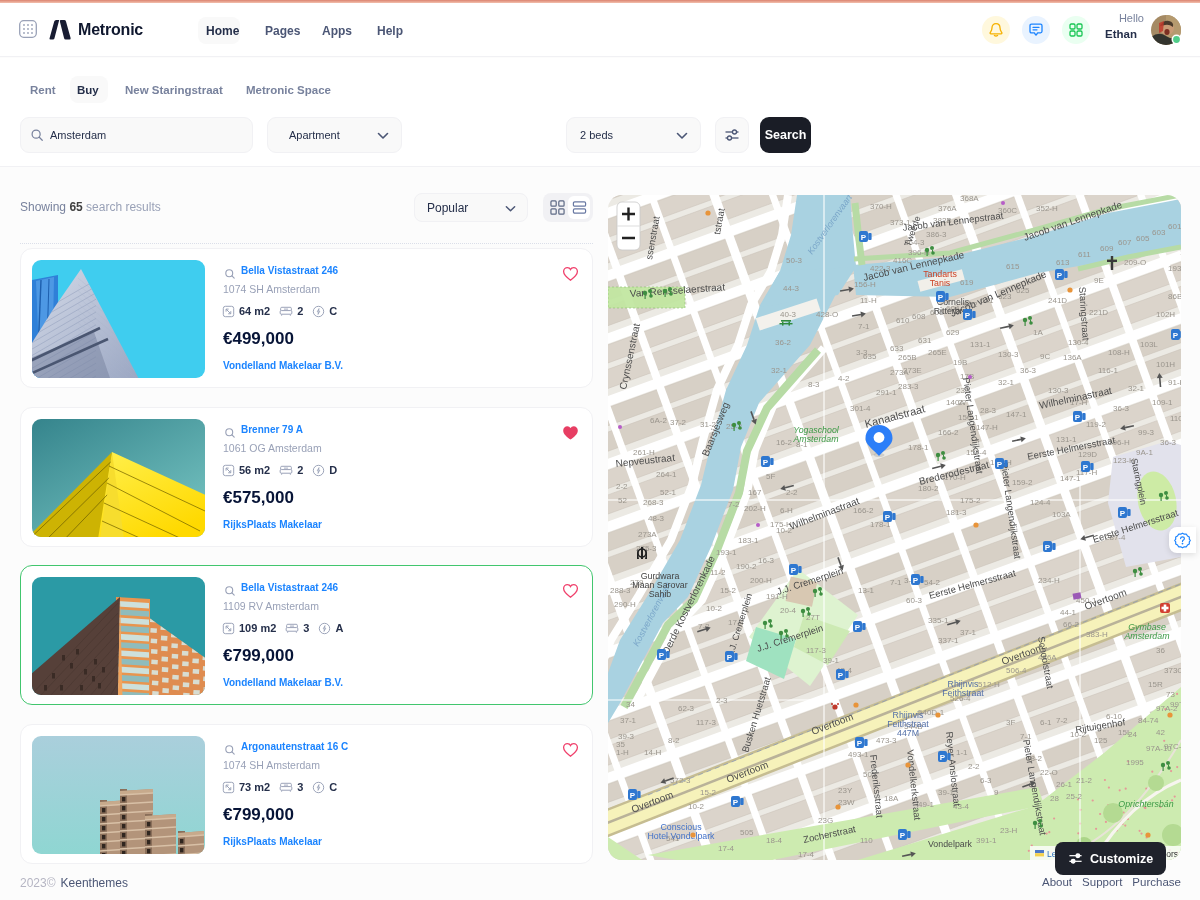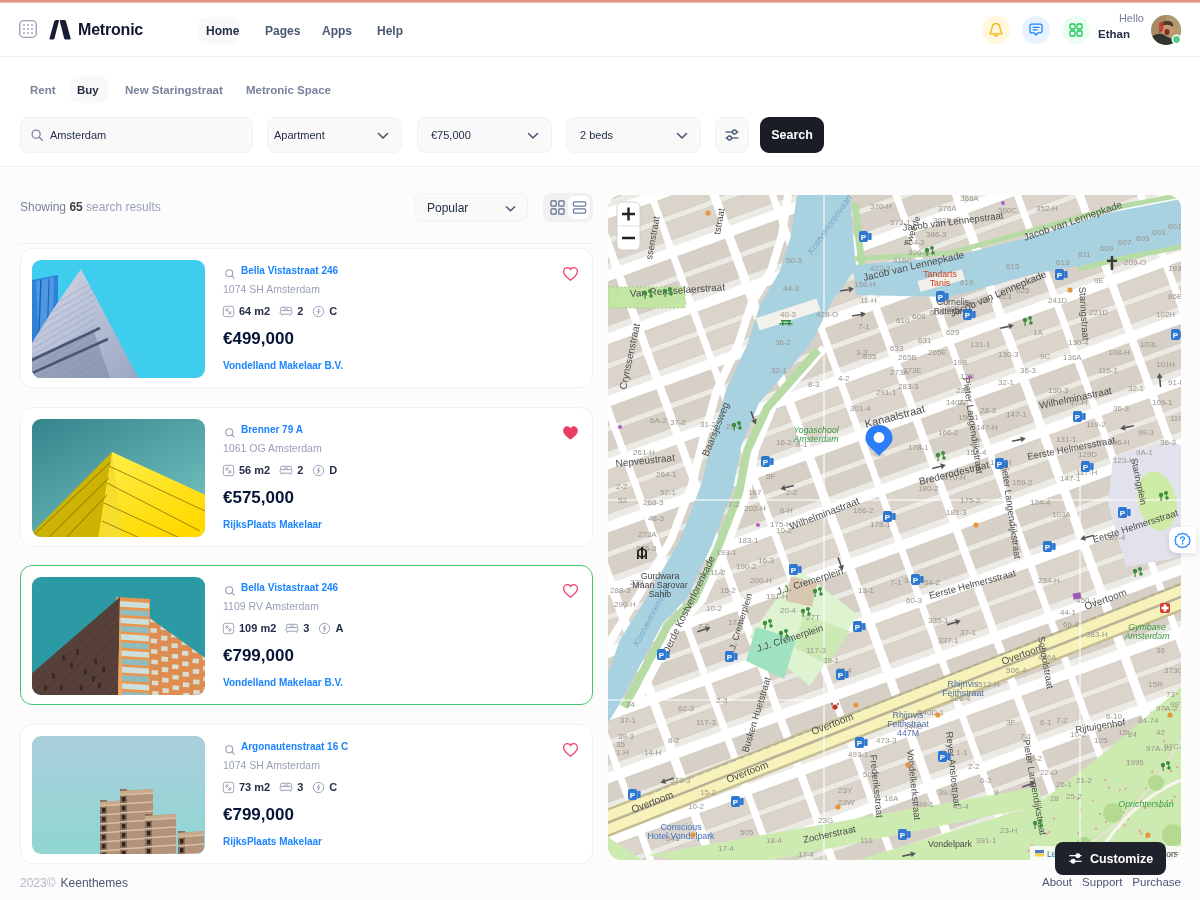--- a/index.html
+++ b/index.html
@@ -62,21 +62,21 @@
     </div>
     <div class="abs" style="left:1062px;top:13px;width:28px;height:28px;border-radius:50%;background:#eafff1;display:flex;align-items:center;justify-content:center">
       <svg width="16" height="16" viewBox="0 0 16 16">
         <rect x="2" y="2" width="5" height="5" rx="1.2" fill="none" stroke="#17c653" stroke-width="1.3"></rect>
         <rect x="9" y="2" width="5" height="5" rx="1.2" fill="none" stroke="#17c653" stroke-width="1.3"></rect>
         <rect x="2" y="9" width="5" height="5" rx="1.2" fill="none" stroke="#17c653" stroke-width="1.3"></rect>
         <rect x="9" y="9" width="5" height="5" rx="1.2" fill="none" stroke="#17c653" stroke-width="1.3"></rect>
       </svg>
     </div>
     <div class="abs" style="left:1098px;top:9px;width:46px;text-align:right;font-size:11px;color:#78829d">Hello</div>
-    <div class="abs" style="left:1098px;top:25px;width:46px;text-align:left;font-size:11.5px;font-weight:bold;color:#252f4a">Ethan</div>
+    <div class="abs" style="left:1098px;top:25px;width:46px;text-align:center;font-size:11.5px;font-weight:bold;color:#252f4a">Ethan</div>
     <svg class="abs" style="left:1151px;top:12px" width="30" height="30" viewBox="0 0 30 30">
       <defs>
         <clipPath id="avc">
           <circle cx="15" cy="15" r="15"></circle>
         </clipPath>
       </defs>
       <g clip-path="url(#avc)">
         <rect width="30" height="30" fill="#a58a64"></rect>
         <rect x="15" width="15" height="30" fill="#b59a6f"></rect>
         <path d="M0 22 Q8 16 15 21 Q23 26 30 21 L30 30 L0 30 Z" fill="#33342e"></path>
@@ -94,38 +94,35 @@
     <div class="tab" style="left:77px;top:26px;color:#252f4a">Buy</div>
     <div class="tab" style="left:125px;top:26px">New Staringstraat</div>
     <div class="tab" style="left:246px;top:26px">Metronic Space</div>
     <div class="inp" style="left:20px;top:59px;width:233px;padding-left:9px">
       <svg width="14" height="14" viewBox="0 0 16 16">
         <circle cx="7" cy="7" r="4.6" fill="none" stroke="#78829d" stroke-width="1.4"></circle>
         <line x1="10.6" y1="10.6" x2="14" y2="14" stroke="#78829d" stroke-width="1.4" stroke-linecap="round"></line>
       </svg>
       <span style="margin-left:6px;font-size:11px">Amsterdam</span>
     </div>
-    <div class="inp" style="left:267px;top:59px;width:135px;padding-left:6px">Apartment<svg class="chev" width="12" height="8" viewBox="0 0 12 8">
-        <path d="M1.5 1.5 L6 6 L10.5 1.5" fill="none" stroke="#4b5675" stroke-width="1.6" stroke-linecap="round" stroke-linejoin="round"></path>
-      </svg></div>
-    <div class="inp" style="left:417px;top:59px;width:135px;padding-left:13px">€75,000<svg class="chev" width="12" height="8" viewBox="0 0 12 8">
+    <div class="inp" style="left:267px;top:59px;width:135px;padding-left:21px">Apartment<svg class="chev" width="12" height="8" viewBox="0 0 12 8">
         <path d="M1.5 1.5 L6 6 L10.5 1.5" fill="none" stroke="#4b5675" stroke-width="1.6" stroke-linecap="round" stroke-linejoin="round"></path>
       </svg></div>
     <div class="inp" style="left:566px;top:59px;width:135px;padding-left:13px">2 beds<svg class="chev" width="12" height="8" viewBox="0 0 12 8">
         <path d="M1.5 1.5 L6 6 L10.5 1.5" fill="none" stroke="#4b5675" stroke-width="1.6" stroke-linecap="round" stroke-linejoin="round"></path>
       </svg></div>
     <div class="abs" style="left:715px;top:59px;width:34px;height:36px;background:#f9f9f9;border:1px solid #f1f1f4;border-radius:9px;display:flex;align-items:center;justify-content:center">
       <svg width="16" height="16" viewBox="0 0 16 16">
         <line x1="1.5" y1="5" x2="14.5" y2="5" stroke="#4b5675" stroke-width="1.3"></line>
         <line x1="1.5" y1="11" x2="14.5" y2="11" stroke="#4b5675" stroke-width="1.3"></line>
         <circle cx="10.5" cy="5" r="2" fill="#f9f9f9" stroke="#4b5675" stroke-width="1.3"></circle>
         <circle cx="5.5" cy="11" r="2" fill="#f9f9f9" stroke="#4b5675" stroke-width="1.3"></circle>
       </svg>
     </div>
-    <div class="abs" style="left:760px;top:59px;width:64px;height:36px;background:#1a1d26;border-radius:9px;display:flex;align-items:center;justify-content:center;color:#fff;font-size:12.5px;font-weight:bold">Search</div>
+    <div class="abs" style="left:760px;top:59px;width:51px;height:36px;background:#1a1d26;border-radius:9px;display:flex;align-items:center;justify-content:center;color:#fff;font-size:12.5px;font-weight:bold">Search</div>
   </div>
 <div class="abs" style="left:20px;top:200px;font-size:12px;color:#78829d">Showing <span style="color:#404040;font-weight:bold">65</span> <span style="color:#99a1b7">search results</span></div>
 <div class="abs" style="left:414px;top:193px;width:114px;height:29px;background:#f9f9f9;border:1px solid #f1f1f4;border-radius:8px;display:flex;align-items:center;padding-left:12px;font-size:12px;color:#252f4a">Popular<svg style="position:absolute;right:11px;top:11px" width="11" height="8" viewBox="0 0 12 8">
       <path d="M1.5 1.5 L6 6 L10.5 1.5" fill="none" stroke="#4b5675" stroke-width="1.6" stroke-linecap="round" stroke-linejoin="round"></path>
     </svg></div>
 <div class="abs" style="left:543px;top:193px;width:50px;height:29px;background:#f1f1f4;border-radius:8px;display:flex;align-items:center;padding:3px">
     <div style="width:22px;height:23px;display:flex;align-items:center;justify-content:center">
       <svg width="15" height="15" viewBox="0 0 16 16">
         <rect x="1" y="1" width="5.6" height="5.6" rx="1" fill="none" stroke="#5e6a85" stroke-width="1.3"></rect>
         <rect x="9.4" y="1" width="5.6" height="5.6" rx="1" fill="none" stroke="#5e6a85" stroke-width="1.3"></rect>

